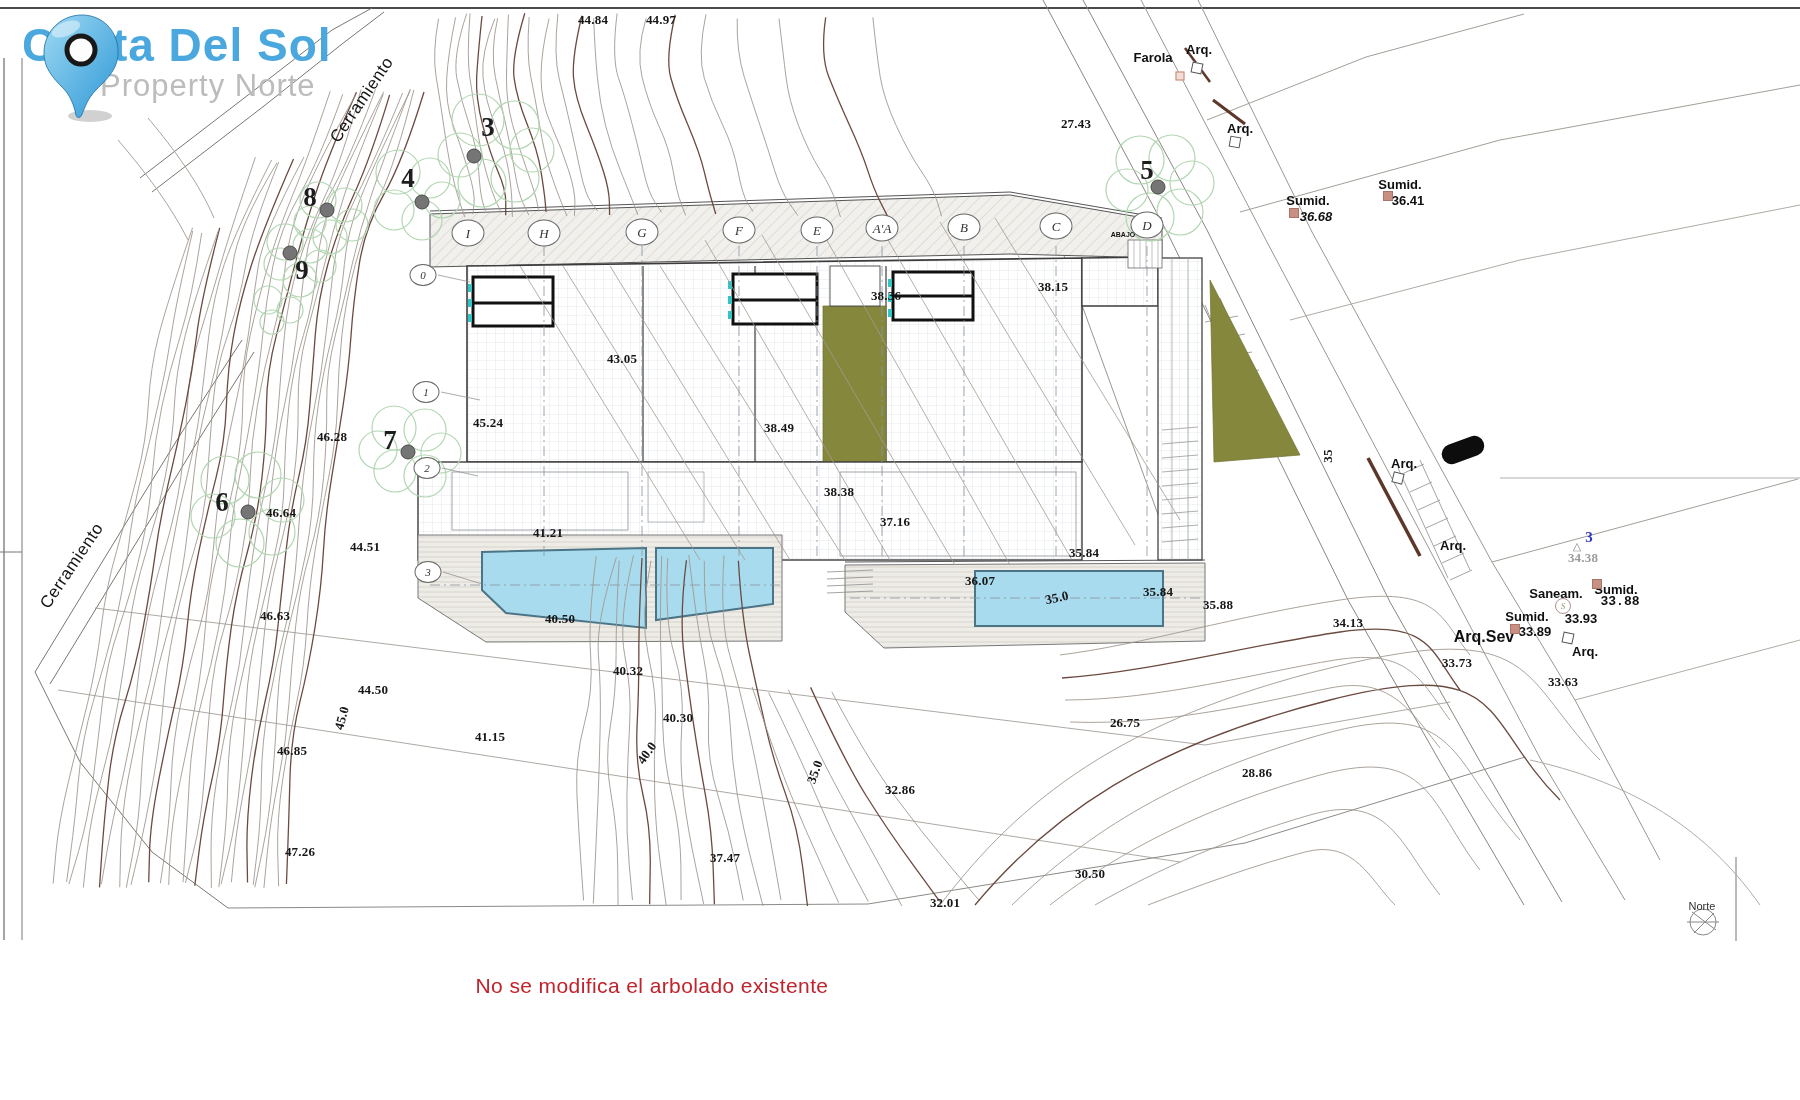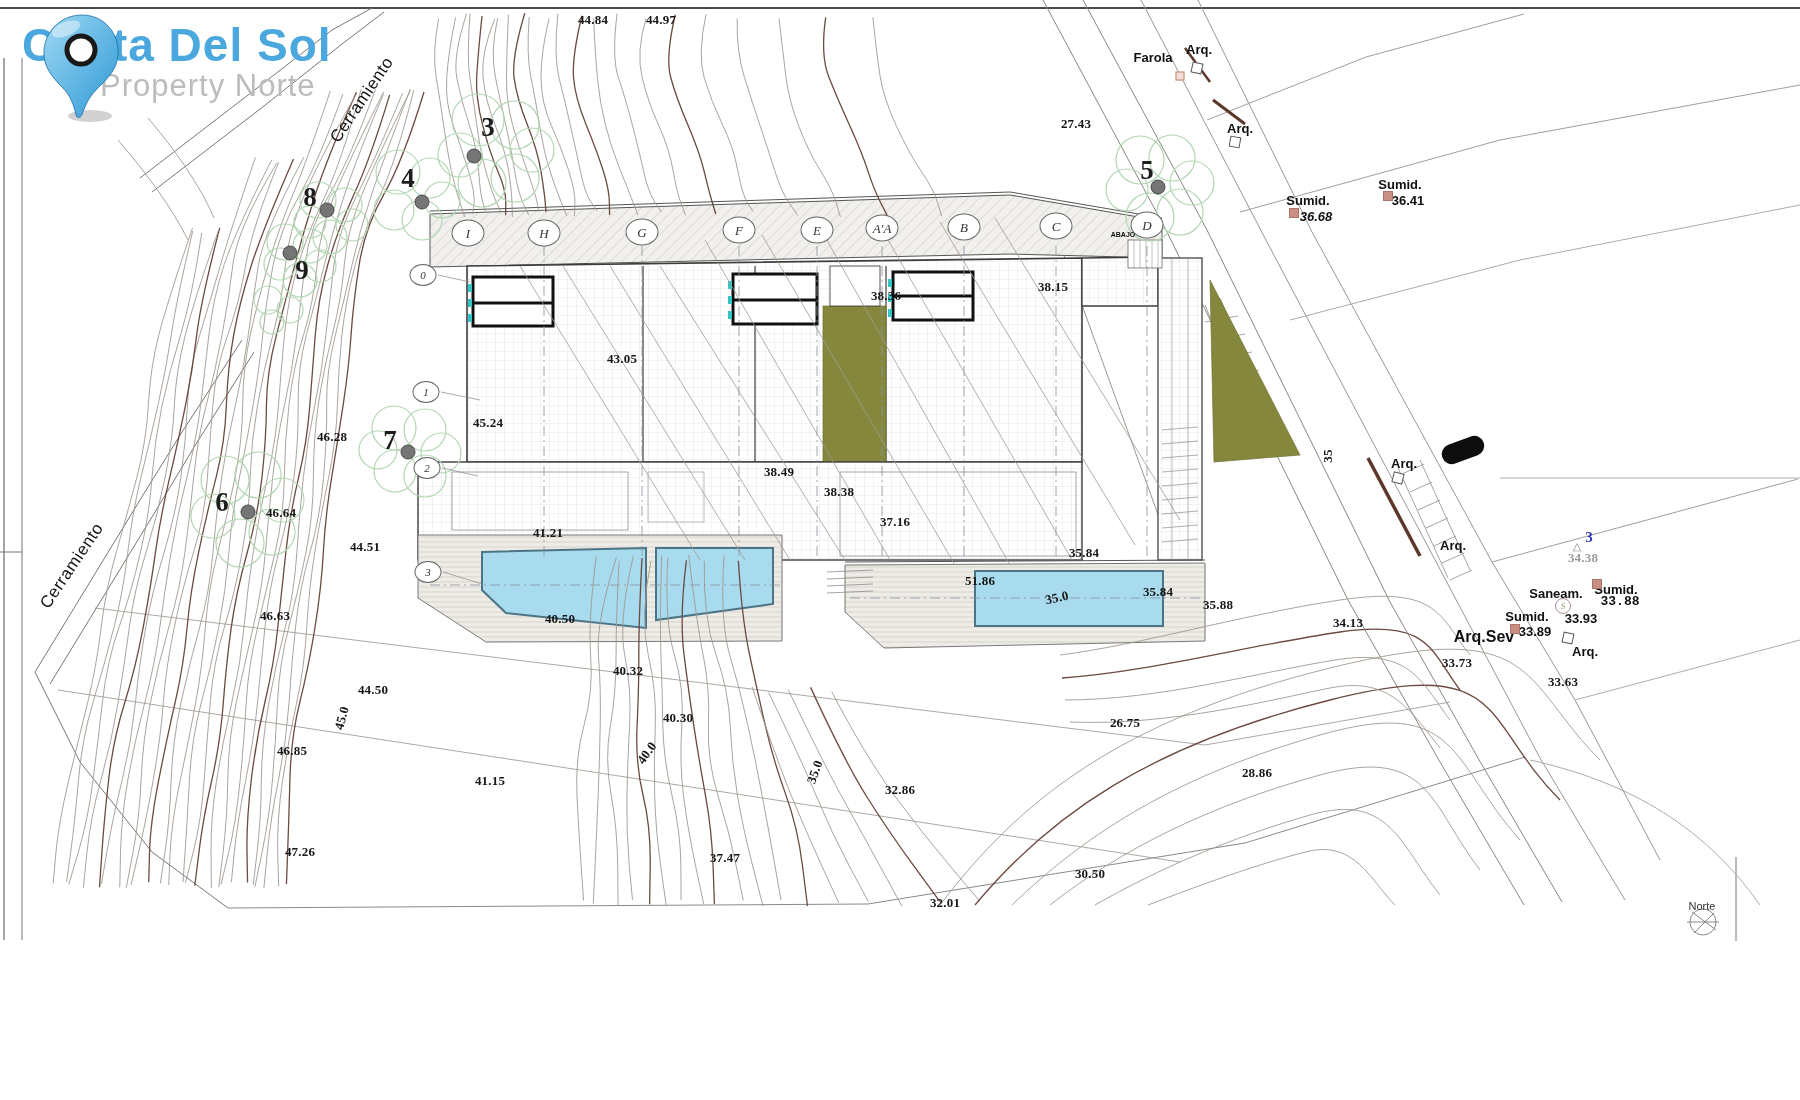--- a/index.html
+++ b/index.html
@@ -319,42 +319,42 @@
 </svg>
 
 <div id="labels">
       <div class="lbl elev" style="left: 593px; top: 20px; transform: translate(-50%, -50%);">44.84</div>
       <div class="lbl elev" style="left: 661px; top: 20px; transform: translate(-50%, -50%);">44.97</div>
       <div class="lbl elev" style="left: 1076px; top: 124px; transform: translate(-50%, -50%);">27.43</div>
       <div class="lbl elev" style="left: 886px; top: 296px; transform: translate(-50%, -50%);">38.36</div>
       <div class="lbl elev" style="left: 1053px; top: 287px; transform: translate(-50%, -50%);">38.15</div>
       <div class="lbl elev" style="left: 622px; top: 359px; transform: translate(-50%, -50%);">43.05</div>
       <div class="lbl elev" style="left: 488px; top: 390px; transform: translate(-50%, -50%); margin-top: 33px;">45.24</div>
-      <div class="lbl elev" style="left: 779px; top: 428px; transform: translate(-50%, -50%); margin-top: 44px;">38.49</div>
+      <div class="lbl elev" style="left: 779px; top: 428px; transform: translate(-50%, -50%);">38.49</div>
       <div class="lbl elev" style="left: 332px; top: 437px; transform: translate(-50%, -50%);">46.28</div>
       <div class="lbl elev" style="left: 839px; top: 492px; transform: translate(-50%, -50%);">38.38</div>
       <div class="lbl elev" style="left: 281px; top: 513px; transform: translate(-50%, -50%);">46.64</div>
       <div class="lbl elev" style="left: 895px; top: 522px; transform: translate(-50%, -50%);">37.16</div>
       <div class="lbl elev" style="left: 548px; top: 533px; transform: translate(-50%, -50%);">41.21</div>
       <div class="lbl elev" style="left: 365px; top: 547px; transform: translate(-50%, -50%);">44.51</div>
       <div class="lbl elev" style="left: 1084px; top: 553px; transform: translate(-50%, -50%);">35.84</div>
-      <div class="lbl elev" style="left: 980px; top: 581px; transform: translate(-50%, -50%);">51.86</div>
+      <div class="lbl elev" style="left: 980px; top: 581px; transform: translate(-50%, -50%);">36.07</div>
       <div class="lbl elev" style="left: 1057px; top: 598px; transform: translate(-50%, -50%) rotate(-12deg);">35.0</div>
       <div class="lbl elev" style="left: 1158px; top: 592px; transform: translate(-50%, -50%);">35.84</div>
       <div class="lbl elev" style="left: 1218px; top: 605px; transform: translate(-50%, -50%);">35.88</div>
       <div class="lbl elev" style="left: 1348px; top: 623px; transform: translate(-50%, -50%);">34.13</div>
       <div class="lbl elev" style="left: 275px; top: 616px; transform: translate(-50%, -50%);">46.63</div>
       <div class="lbl elev" style="left: 560px; top: 619px; transform: translate(-50%, -50%);">40.50</div>
       <div class="lbl elev" style="left: 628px; top: 671px; transform: translate(-50%, -50%);">40.32</div>
       <div class="lbl elev" style="left: 1457px; top: 663px; transform: translate(-50%, -50%);">33.73</div>
       <div class="lbl elev" style="left: 1563px; top: 682px; transform: translate(-50%, -50%);">33.63</div>
       <div class="lbl elev" style="left: 373px; top: 690px; transform: translate(-50%, -50%);">44.50</div>
       <div class="lbl elev" style="left: 342px; top: 718px; transform: translate(-50%, -50%) rotate(-75deg);">45.0</div>
       <div class="lbl elev" style="left: 1125px; top: 723px; transform: translate(-50%, -50%);">26.75</div>
-      <div class="lbl elev" style="left: 490px; top: 737px; transform: translate(-50%, -50%); margin-top: 44px;">41.15</div>
+      <div class="lbl elev" style="left: 490px; top: 737px; transform: translate(-50%, -50%);">41.15</div>
       <div class="lbl elev" style="left: 292px; top: 751px; transform: translate(-50%, -50%);">46.85</div>
       <div class="lbl elev" style="left: 678px; top: 718px; transform: translate(-50%, -50%);">40.30</div>
       <div class="lbl elev" style="left: 647px; top: 753px; transform: translate(-50%, -50%) rotate(-55deg);">40.0</div>
       <div class="lbl elev" style="left: 815px; top: 772px; transform: translate(-50%, -50%) rotate(-70deg);">35.0</div>
       <div class="lbl elev" style="left: 1257px; top: 773px; transform: translate(-50%, -50%);">28.86</div>
       <div class="lbl elev" style="left: 900px; top: 790px; transform: translate(-50%, -50%);">32.86</div>
       <div class="lbl elev" style="left: 725px; top: 858px; transform: translate(-50%, -50%);">37.47</div>
       <div class="lbl elev" style="left: 1090px; top: 874px; transform: translate(-50%, -50%);">30.50</div>
       <div class="lbl elev" style="left: 945px; top: 903px; transform: translate(-50%, -50%);">32.01</div>
       <div class="lbl elev" style="left: 300px; top: 852px; transform: translate(-50%, -50%);">47.26</div>
@@ -426,15 +426,16 @@
   <div class="title" style="color: rgb(74, 168, 222);">Costa Del Sol</div>
   <div class="subtitle" style="color: rgb(188, 188, 188);">Property Norte</div>
   <svg width="86" height="112" viewBox="0 0 86 112">
     <ellipse cx="52" cy="104" rx="22" ry="6" fill="#000" opacity="0.18"></ellipse>
     <path d="M44 3 C 23 3 7 19 6 39 C 5 55 15 66 25 76 C 31 82 36 92 38 103 C 38.5 106 42 106.5 43.5 103.5 C 47 95 50 86 58 78 C 70 66 81 56 80 38 C 79 18 64 3 44 3 Z" fill="url(#pinGrad)" stroke="#1a6fa0" stroke-width="0.8"></path>
     <ellipse cx="28" cy="17" rx="15" ry="7" fill="#ffffff" opacity="0.45" transform="rotate(-22 28 17)"></ellipse>
     <circle cx="43" cy="38" r="14" fill="#fdfdfd" stroke="#181818" stroke-width="5"></circle>
   </svg>
 </div>
 
+<div id="note" style="color: rgb(193, 34, 43);">No se modifica el arbolado existente</div>
 <div id="norte-label">Norte</div>
 
 </div>
 
 </body></html>

